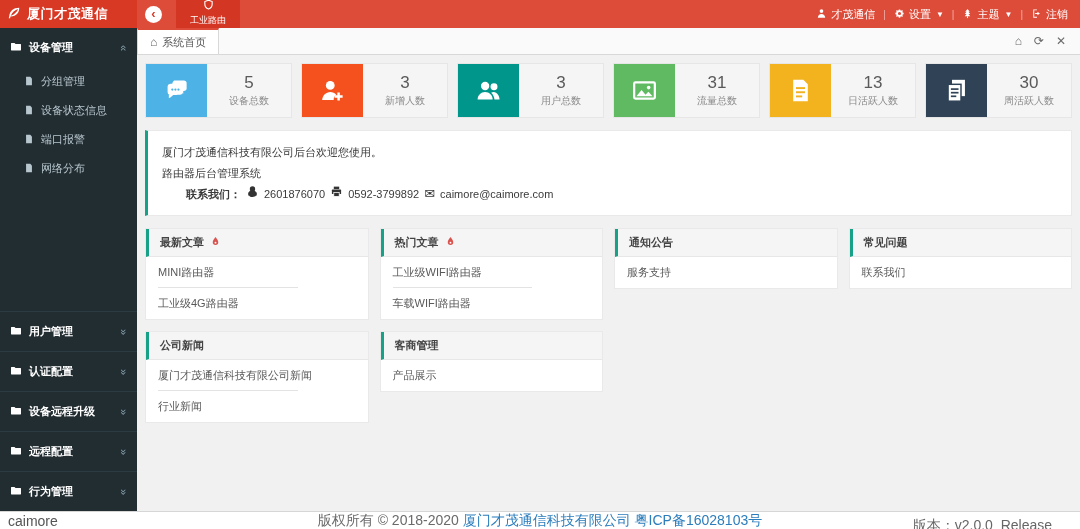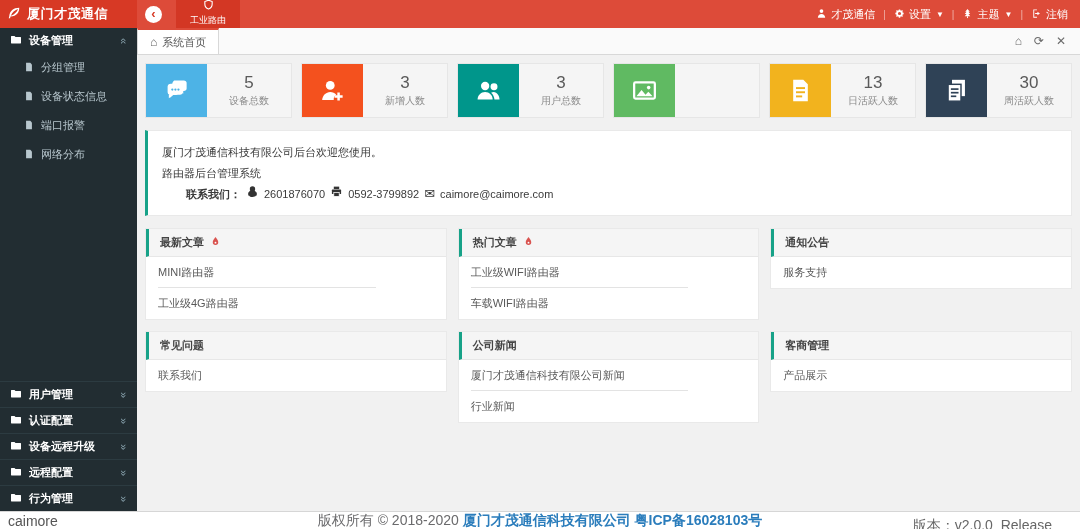--- a/index.html
+++ b/index.html
@@ -18,21 +18,21 @@
   .topmenu-item svg { width:11px; height:11px; }
   .topmenu-item .tm-label { font-size:9px; line-height:1.2; margin-top:1px; }
   .hright { margin-left:auto; display:flex; align-items:center; color:#fff; font-size:11px; padding-right:12px; }
   .hitem { display:flex; align-items:center; gap:4px; cursor:pointer; white-space:nowrap; }
   .hitem svg { width:11px; height:11px; }
   .caret { font-size:8px; margin-left:1px; }
   .hsep { margin:0 8px; color:rgba(255,255,255,.55); font-size:10px; }
 
   
   aside { position:absolute; top:28px; left:0; width:137px; bottom:18px; background:#222d32; display:flex; flex-direction:column; }
-  .sgroup { display:flex; align-items:center; gap:7px; padding:5px 10px; color:#fff; font-size:11px; font-weight:bold; cursor:pointer; border-top:1px solid #2c3b41; }
+  .sgroup { display:flex; align-items:center; gap:7px; padding:12px 10px; color:#fff; font-size:11px; font-weight:bold; cursor:pointer; border-top:1px solid #2c3b41; }
   .sgroup:first-child { border-top:none; }
   .sgroup svg { width:12px; height:12px; flex:0 0 auto; }
   .sgroup .chev { margin-left:auto; color:#8aa4af; font-size:11px; font-weight:normal; display:inline-block; }
   .chev-up { transform:rotate(90deg); }
   .chev-down { transform:rotate(90deg); }
   .submenu { padding-bottom:4px; }
   .subitem { display:flex; align-items:center; gap:7px; padding:7px 10px 7px 24px; color:#b8c7ce; font-size:11px; cursor:pointer;font-family:Liberation Serif, serif; }
   .subitem svg { width:10px; height:10px; flex:0 0 auto; }
   .spacer { flex:1; }
 
@@ -53,32 +53,32 @@
   .stat-value { font-size:17px; color:#5a5a5a; line-height:1.15; }
   .stat-label { font-size:10px; color:#8a8a8a; margin-top:2px; }
 
   .welcome { margin-top:12px; background:#fff; border-left:3px solid #17a288; border-top:1px solid #e9e9e9; border-right:1px solid #e9e9e9; border-bottom:1px solid #e9e9e9; padding:9px 14px 8px; font-size:11px; color:#3a3a3a; }
   .welcome .wline { margin:4px 0; line-height:1.5; }
   .contact { display:flex; align-items:center; gap:5px; flex-wrap:nowrap;padding-left:24px; }
   .contact b { font-weight:bold; }
   .contact svg { width:13px; height:13px; }
   .contact .glyph { font-size:13px; color:#333; line-height:1; }
 
-  .grid { margin-top:12px; display:grid; grid-template-columns:1fr 1fr 1fr; gap:11px; align-items:start; }
+  .grid { margin-top:12px; display:grid; grid-template-columns:1fr 1fr 1fr 1fr; gap:11px; align-items:start; }
   .panel { background:#fff; border:1px solid #e9e9e9; }
   .panel-hd { background:#f5f5f5; border-left:3px solid #17a288; border-bottom:1px solid #e7e7e7; padding:6px 11px; font-size:11px; font-weight:bold; color:#444; display:flex; align-items:center; gap:6px; }
   .panel-hd svg { width:11px; height:11px; }
   .panel-item { position:relative; padding:8px 12px; font-size:11px; color:#595959; cursor:pointer; }
   .panel-item:not(:last-child)::after { content:""; position:absolute; left:12px; right:70px; bottom:0; height:1px; background:#e3e3e3; }
 
   
   footer { position:absolute; left:0; right:0; bottom:0; height:18px; background:#fff; border-top:1px solid #d6d6d6; font-size:14px; color:#555; display:flex; align-items:center; }
   .f-left { position:absolute; left:8px; }
   .f-center { width:100%; text-align:center; color:#6a6a6c; }
-  .f-center a { color:#2b7dbc; text-decoration:none; cursor:pointer;font-weight:bold; }
+  .f-center a { color:#2b7dbc; text-decoration:none; cursor:pointer; }
   .f-right { position:absolute; right:28px; color:#666;margin-top:11px; }
 </style>
 </head>
 <body>
 
 <div class="app">
 
   <header>
     <div class="logo">
       <span><svg viewBox="0 0 24 24">
@@ -274,20 +274,24 @@
           <span class="stat-label">用户总数</span>
         </div>
       </div>
       <div class="stat-card">
         <div class="stat-icon" style="background-color: rgb(96, 186, 98); color: rgb(96, 186, 98);">
           <svg viewBox="0 0 24 24">
               <rect x="2.8" y="4.8" width="18.4" height="14.4" rx="1.2" fill="none" stroke="#fff" stroke-width="2"></rect>
               <circle cx="15.7" cy="9.4" r="1.6" fill="#fff"></circle>
               <path d="M4.8 17.2l4.6-5.6 3.5 4.1 2.5-2.6 3.8 4.1z" fill="#fff"></path>
             </svg>
+        </div>
+        <div class="stat-body">
+          <span class="stat-value">31</span>
+          <span class="stat-label">流量总数</span>
         </div>
       </div>
       <div class="stat-card">
         <div class="stat-icon" style="background-color: rgb(242, 179, 30); color: rgb(242, 179, 30);">
           <svg viewBox="0 0 24 24">
               <path d="M5.5 2.5h9l4 4v15h-13z" fill="#fff"></path>
               <g fill="currentColor">
                 <rect x="8" y="9" width="8" height="1.7"></rect>
                 <rect x="8" y="12.7" width="8" height="1.7"></rect>
                 <rect x="8" y="16.4" width="5.5" height="1.7"></rect>

